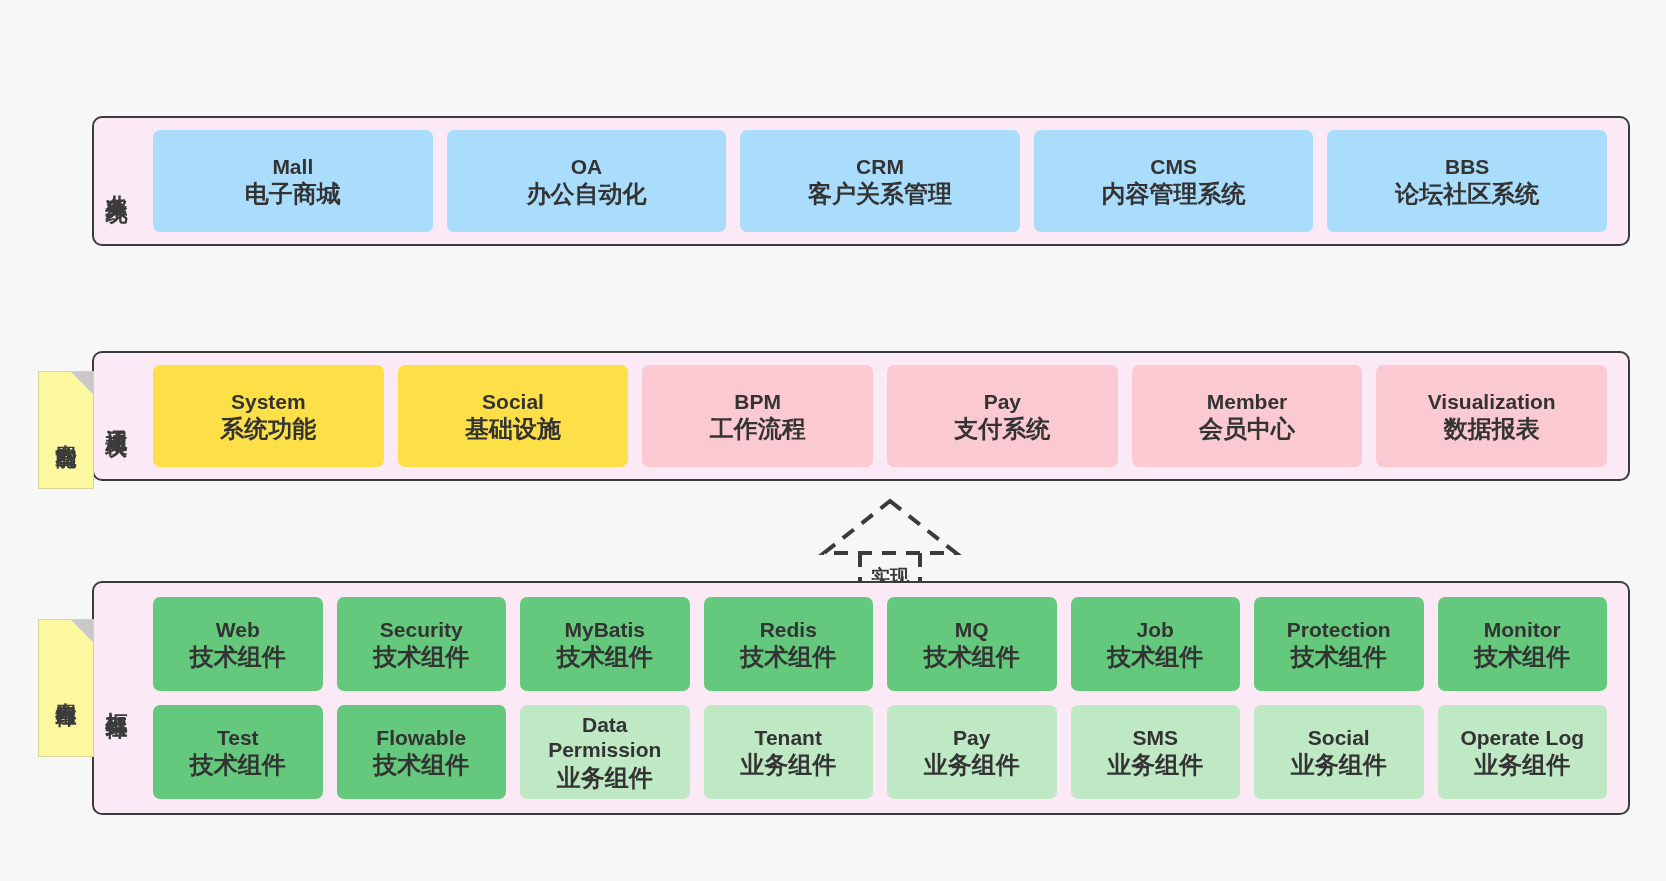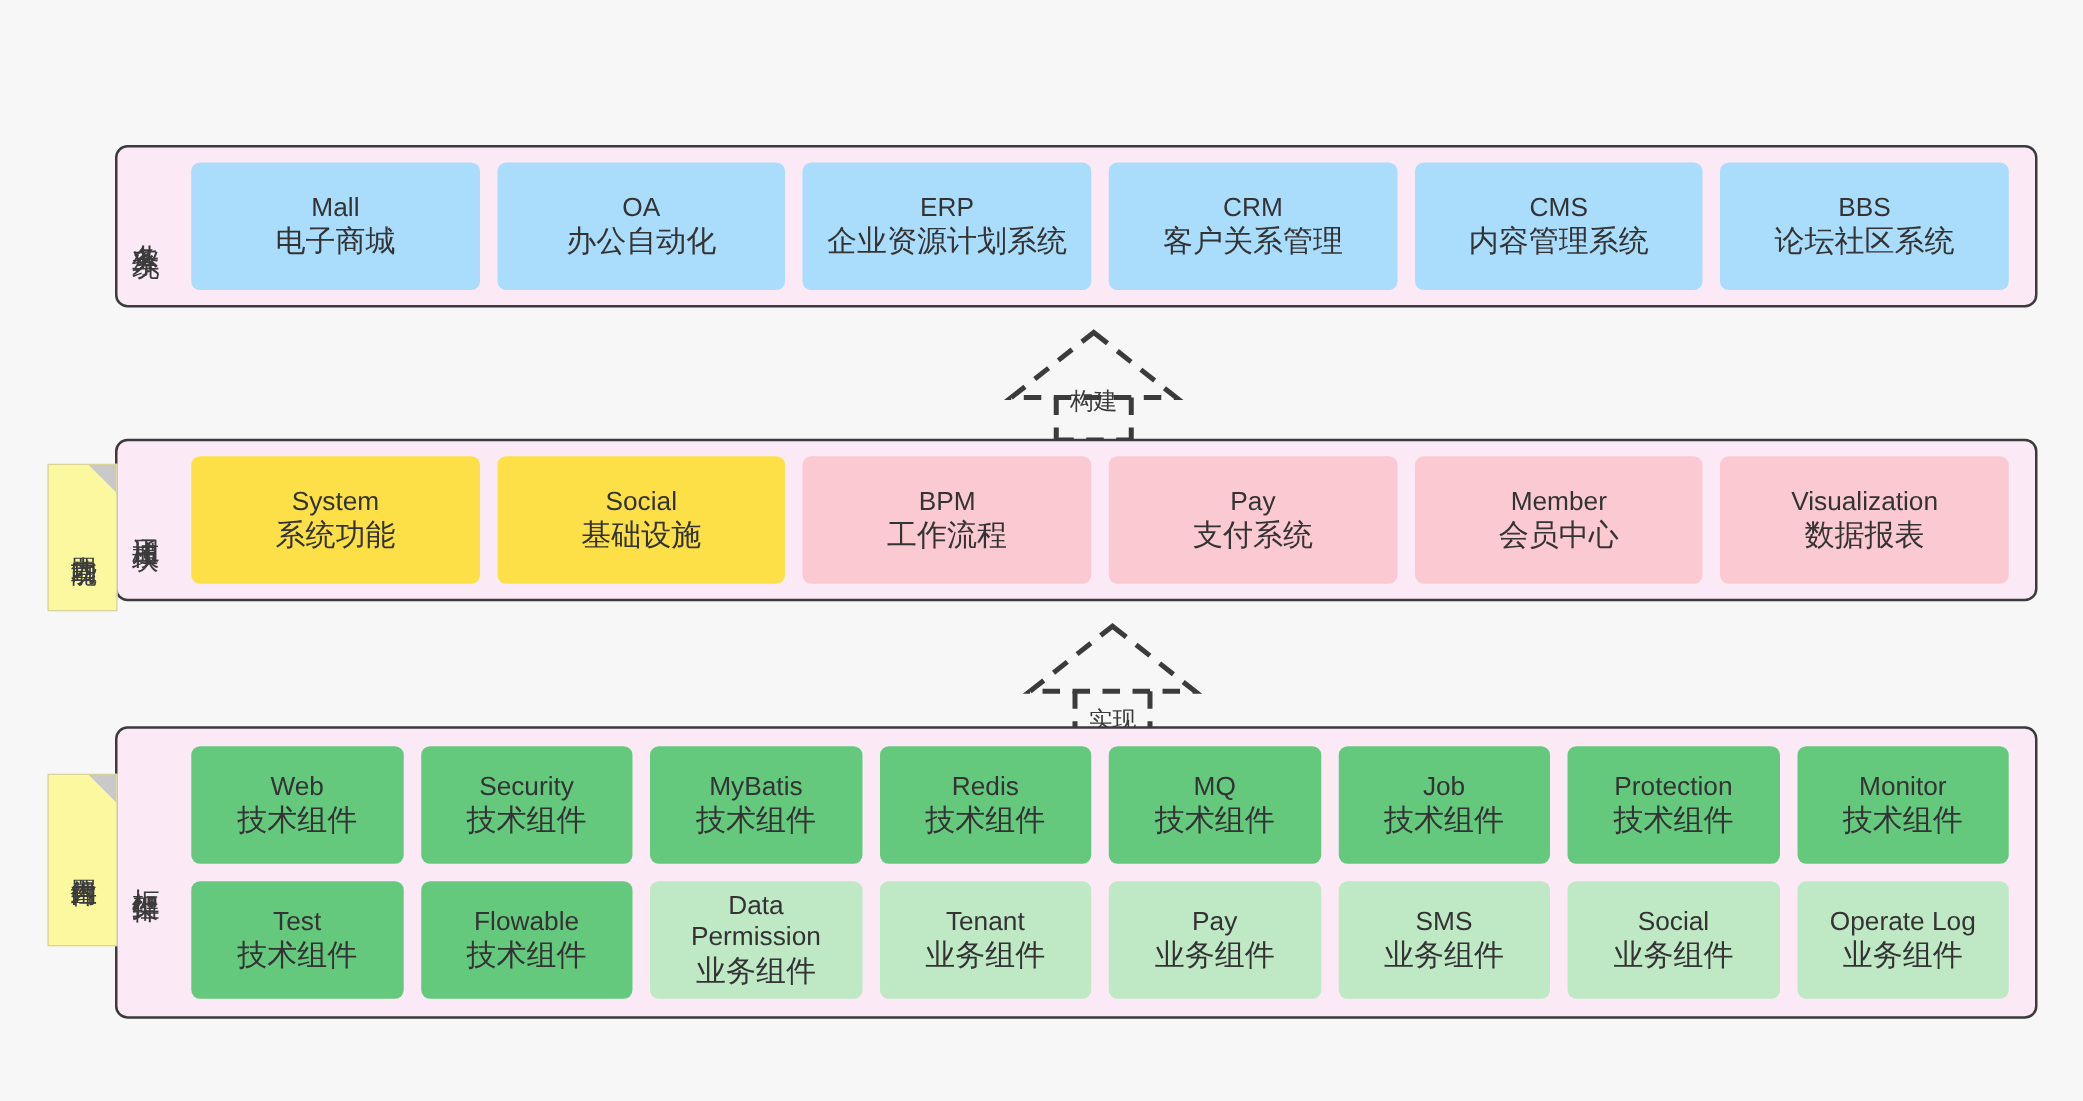--- a/index.html
+++ b/index.html
@@ -10,20 +10,21 @@
     height: 881px;
     overflow: hidden;
     font-family: "Liberation Sans", "DejaVu Sans", sans-serif;
   }
 
   #canvas {
     position: relative;
     width: 1640px;
     height: 881px;
     background: #f7f7f7;
+    font-weight: bold;
   }
 
   
   .layer {
     position: absolute;
     box-sizing: border-box;
     background: #fbeaf5;
     border: 2px solid #3b3b3b;
     border-radius: 10px;
     display: flex;
@@ -157,46 +158,35 @@
       <div class="row">
         <div class="box c-blue">
           <span class="en">Mall</span>
           <span class="cn">电子商城</span>
         </div>
         <div class="box c-blue">
           <span class="en">OA</span>
           <span class="cn">办公自动化</span>
         </div>
         <div class="box c-blue">
-          <span class="en">ERP</span>
-          <span class="cn">企业资源计划系统</span>
-        </div>
-        <div class="box c-blue">
           <span class="en">CRM</span>
           <span class="cn">客户关系管理</span>
         </div>
         <div class="box c-blue">
           <span class="en">CMS</span>
           <span class="cn">内容管理系统</span>
         </div>
         <div class="box c-blue">
           <span class="en">BBS</span>
           <span class="cn">论坛社区系统</span>
         </div>
       </div>
     </div>
   </div>
 
-  <div class="connector" id="connector-build" style="left:800px; top:262px; width:150px; height:90px;">
-    <svg width="150" height="90" viewBox="0 0 150 90" aria-hidden="true">
-      <path d="M75 4 L141 56 L9 56 Z" fill="none" stroke="#3b3b3b" stroke-width="4" stroke-dasharray="14,10" stroke-linecap="butt"></path>
-      <path d="M45 56 L45 90 M105 56 L105 90 M45 90 L105 90" fill="none" stroke="#3b3b3b" stroke-width="4" stroke-dasharray="14,10"></path>
-    </svg>
-    <span class="conn-label" style="transform:translateY(14px);">构建</span>
-  </div>
 
   <div class="note" id="note-builtin-features" style="left:38px; top:371px; height:118px;">
     <span class="fold"></span>
     <span>内置功能</span>
   </div>
 
   <div class="layer" id="layer-modules" style="left:92px; top:351px; width:1538px; height:130px;">
     <div class="layer-title">通用模块</div>
     <div class="layer-body">
       <div class="row">

